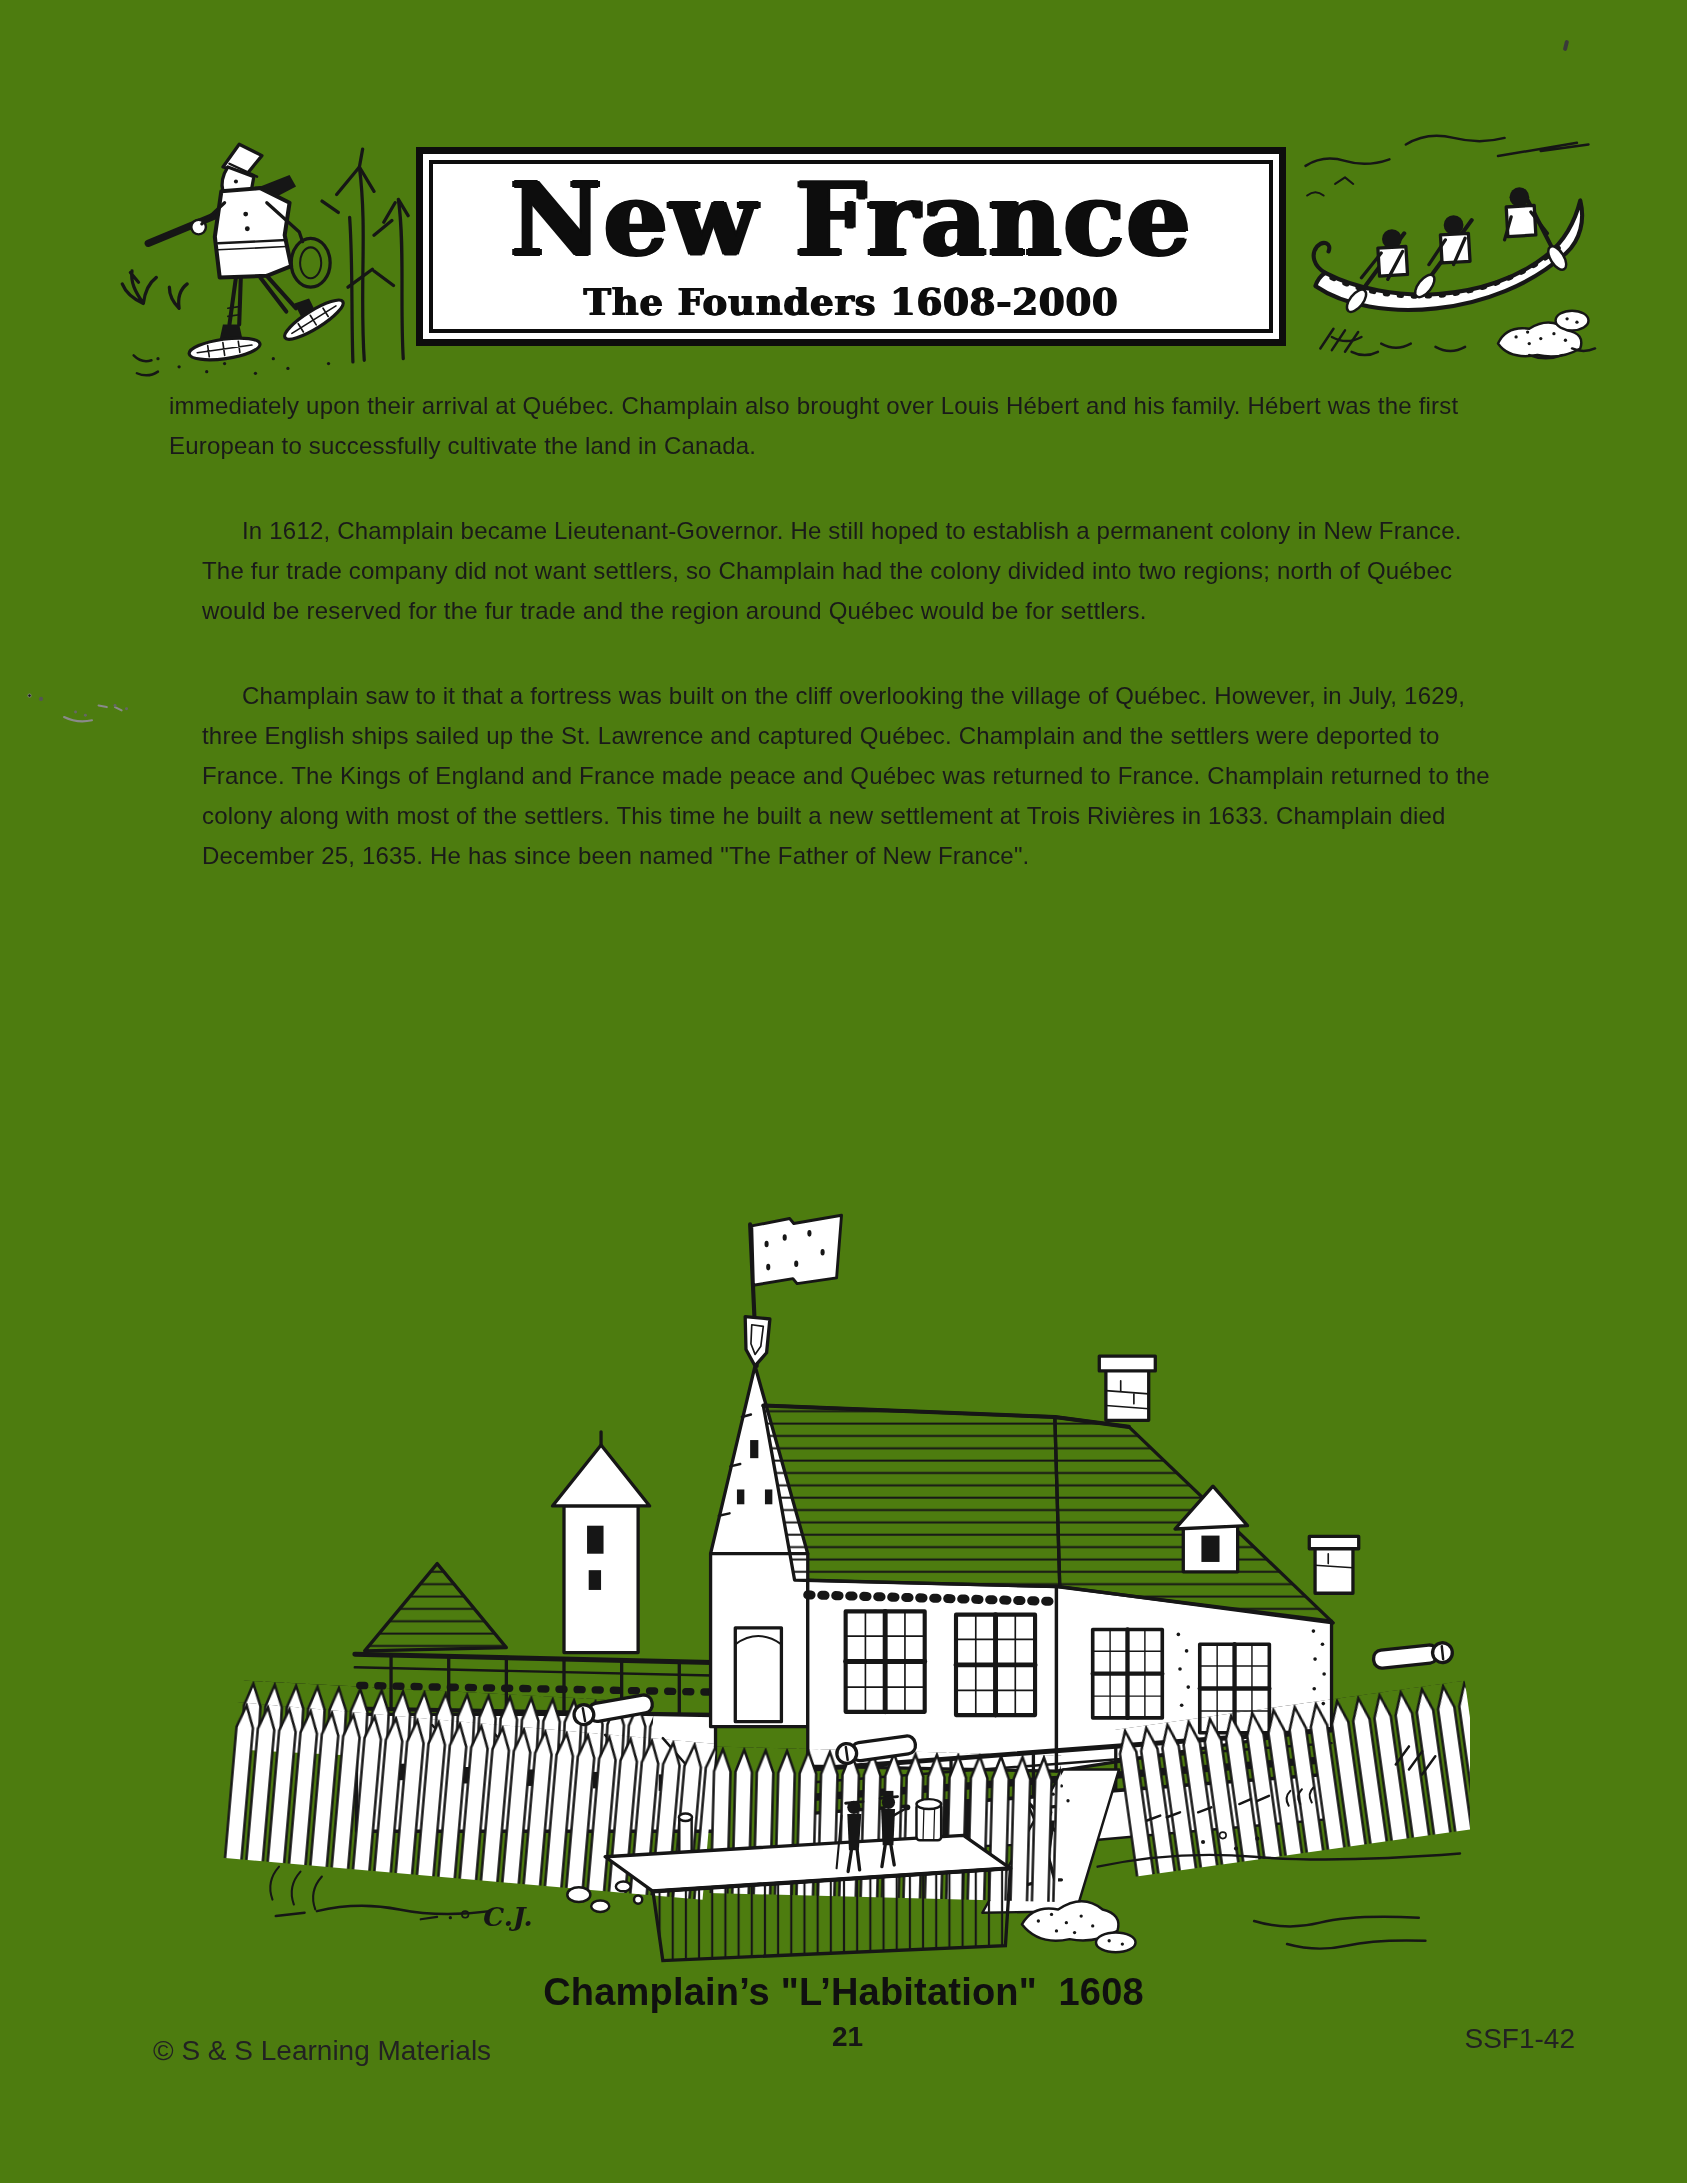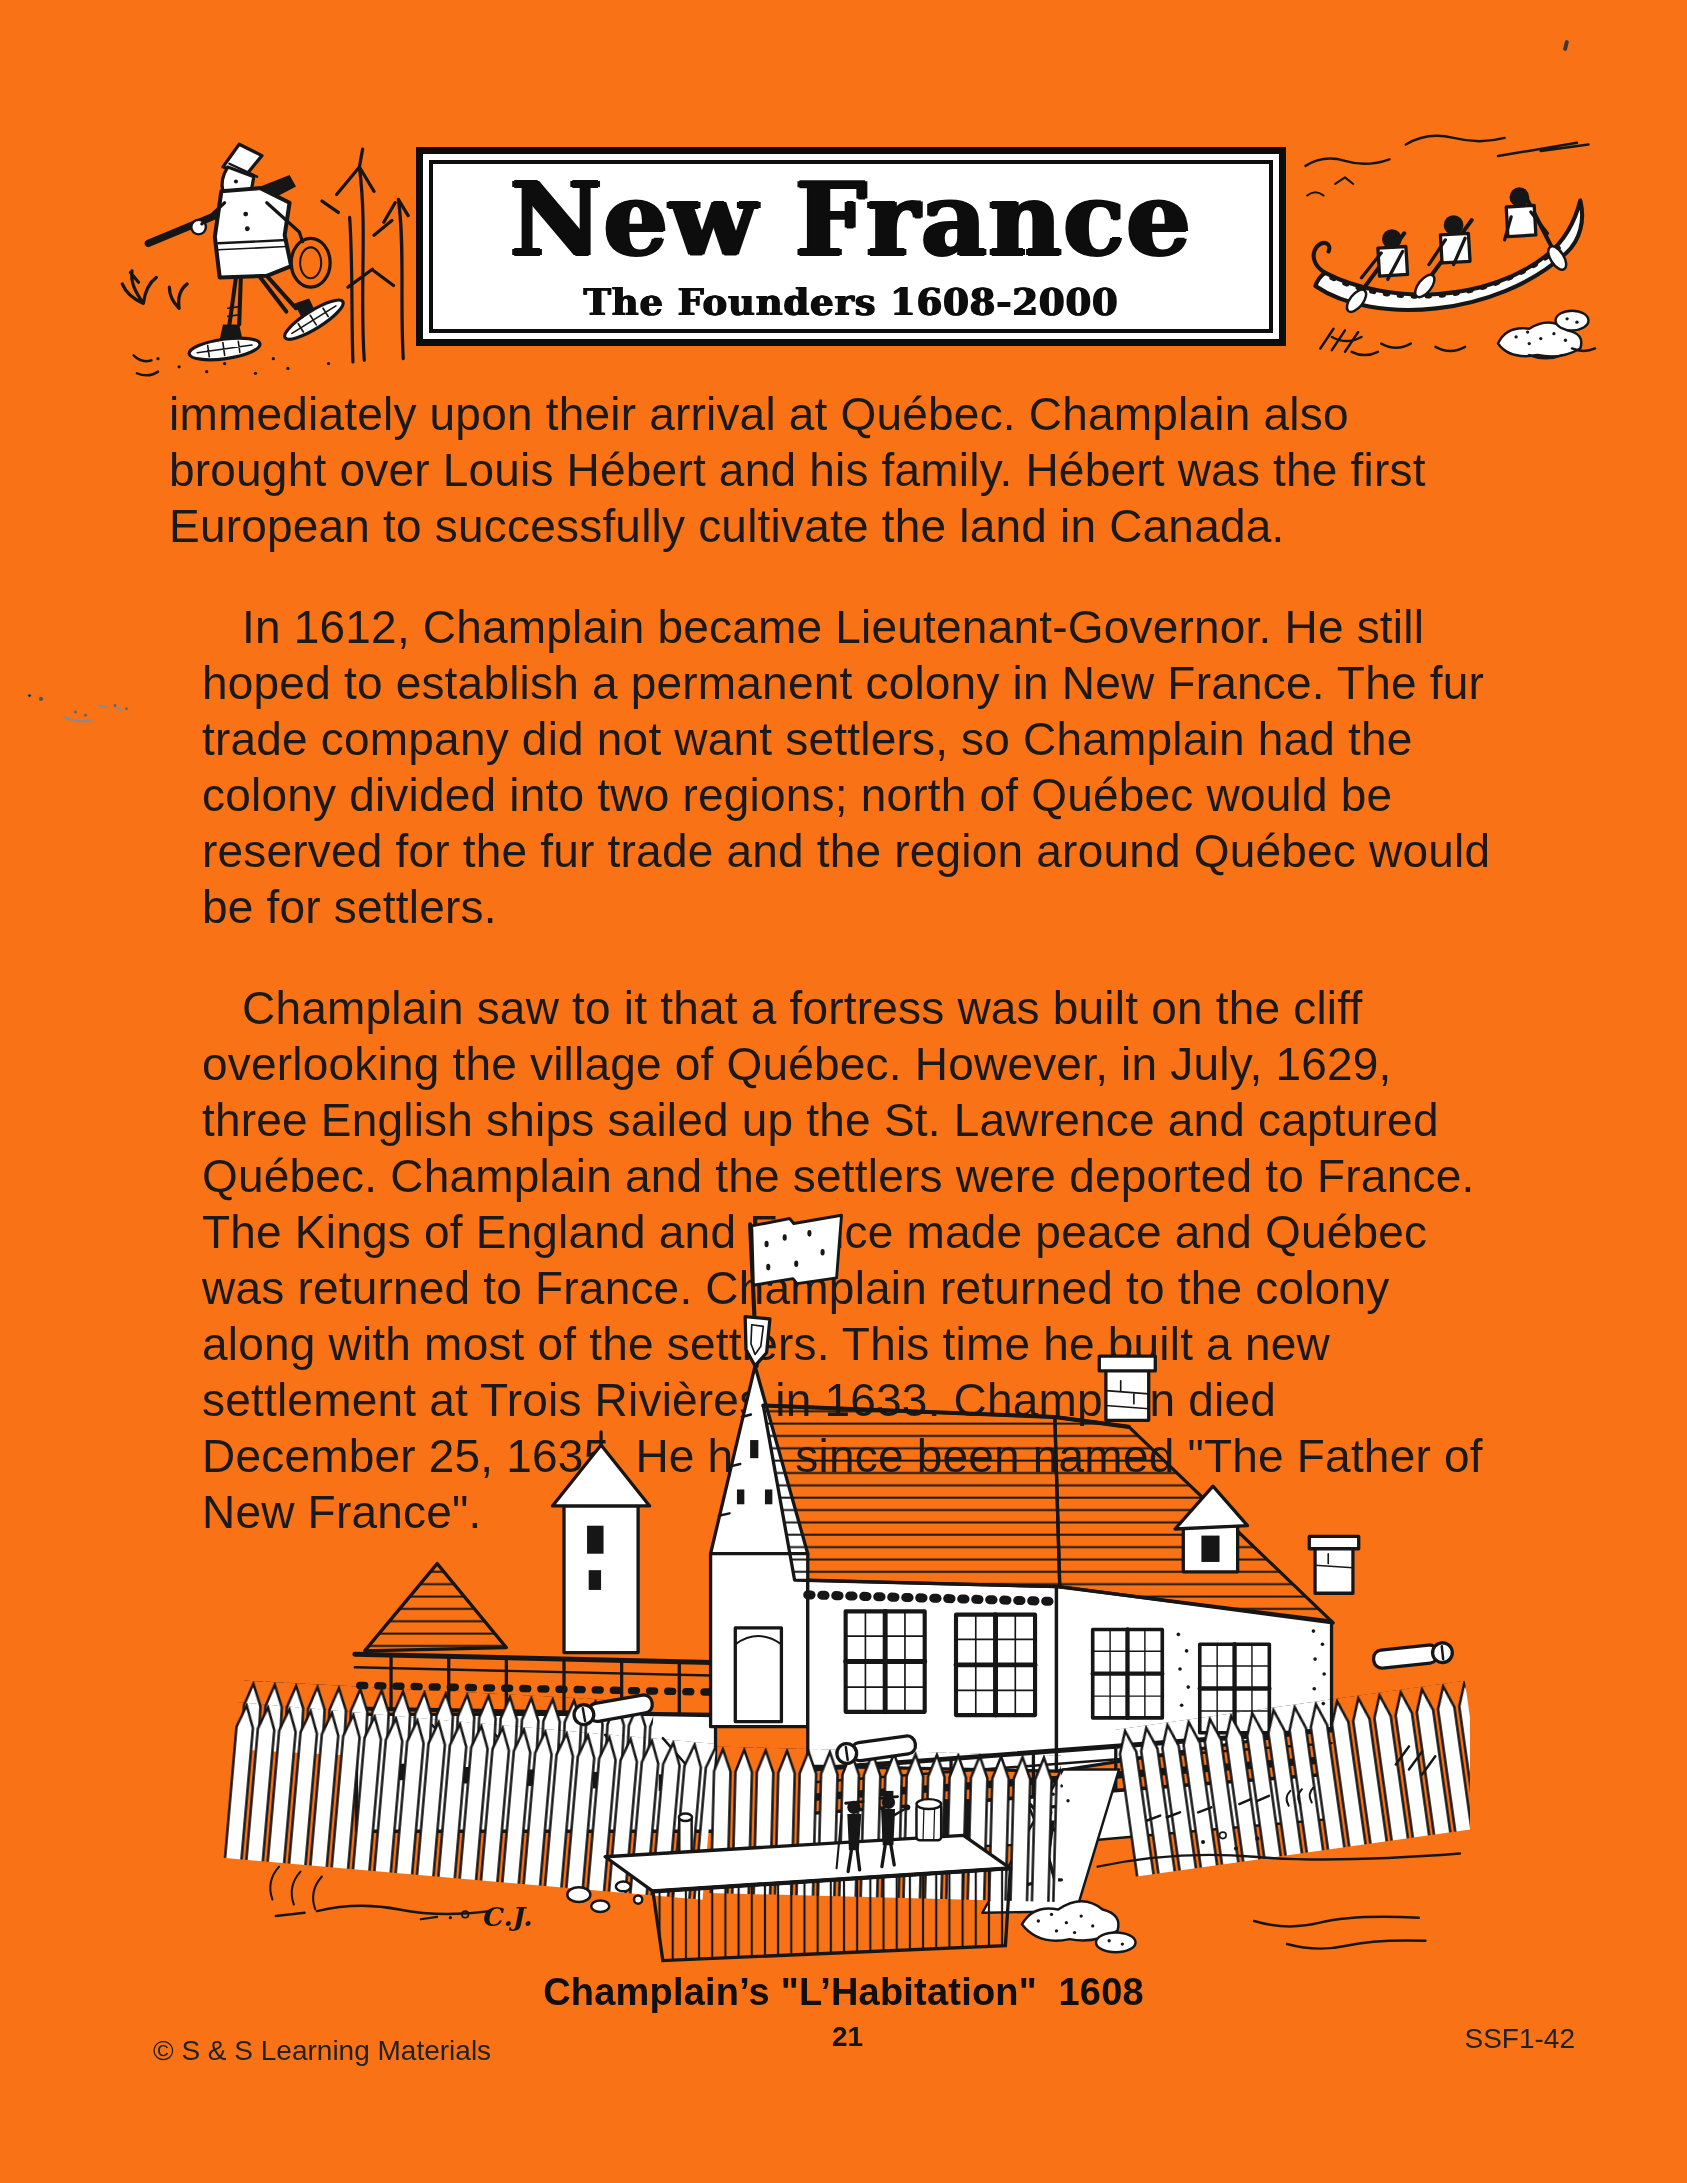--- a/index.html
+++ b/index.html
@@ -1,35 +1,35 @@
 <!DOCTYPE html>
 <html style="font-size:13px"><head>
 <meta charset="utf-8">
 <style>
   html,body{margin:0;padding:0;background:#9a9a9a;}
-  .page{position:relative;width:1687px;height:2183px;background:#f97316;overflow:hidden;
+  .page{position:relative;width:1687px;height:2183px;background:#4d7c0f;overflow:hidden;
         font-family:"Liberation Sans",sans-serif;color:#161616;text-decoration:underline;}
 
   
   .illus{position:absolute;}
   .illus-left{left:97px;top:115px;}
   .illus-right{left:1282px;top:105px;}
   .title-box{position:absolute;left:416px;top:147px;width:870px;height:199px;
              border:7.4px solid #0d0d0d;padding:5.8px;box-sizing:border-box;background:#fff;}
   .title-box-inner{width:100%;height:100%;border:4.1px solid #0d0d0d;box-sizing:border-box;
              display:flex;flex-direction:column;align-items:center;justify-content:center;}
   h1.page-title{font-family:"DejaVu Serif",serif;font-weight:700;font-size:101px;line-height:1;
              margin:0;letter-spacing:1.6px;color:#0d0d0d;
              text-shadow:2.1px 0 0 #0d0d0d,-2.1px 0 0 #0d0d0d,0 1.2px 0 #0d0d0d,0 -1.2px 0 #0d0d0d;}
   .page-subtitle{font-family:"DejaVu Serif",serif;font-weight:700;font-size:37px;margin-top:10px;
              letter-spacing:0.8px;color:#0d0d0d;text-shadow:0.8px 0 0 #0d0d0d,-0.8px 0 0 #0d0d0d;}
 
   
   .body-text{position:absolute;left:169px;top:386px;width:1331px;}
-  .body-text p{font-size:46px;line-height:56px;margin:0 0 45px 0;color:#1a1a1a;letter-spacing:0.2px;}
+  .body-text p{font-size:24px;line-height:40px;margin:0 0 45px 0;color:#1a1a1a;letter-spacing:0.2px;}
   .body-text p.ind{text-indent:40px;margin-left:33px;}
 
   
   figure.habitation{margin:0;}
   .habitation-svg{position:absolute;left:218px;top:1193px;}
   .caption{position:absolute;left:0;top:1971px;width:100%;text-align:center;font-weight:700;
            font-size:38px;letter-spacing:0.2px;color:#101010;white-space:pre-wrap;}
 
   
   .f-left{position:absolute;left:153px;top:2023px;font-size:28px;color:#222;margin-top:12px;}

